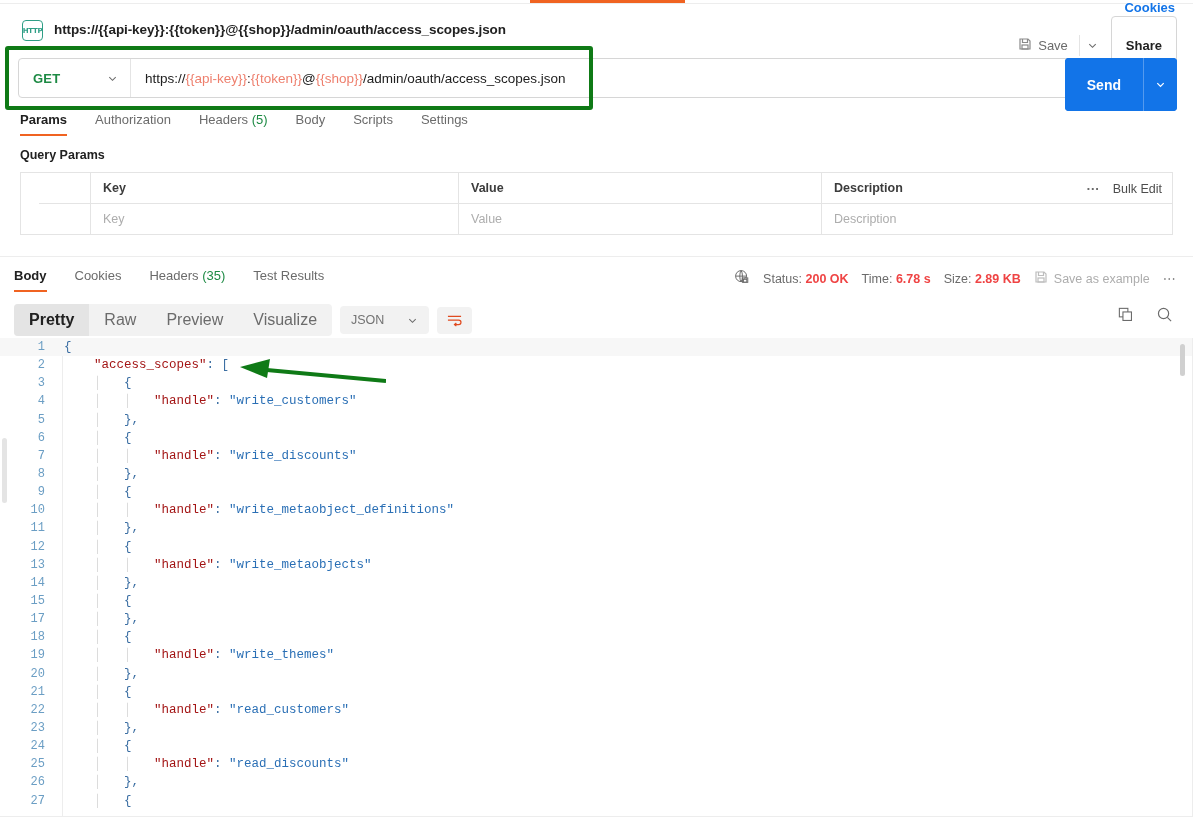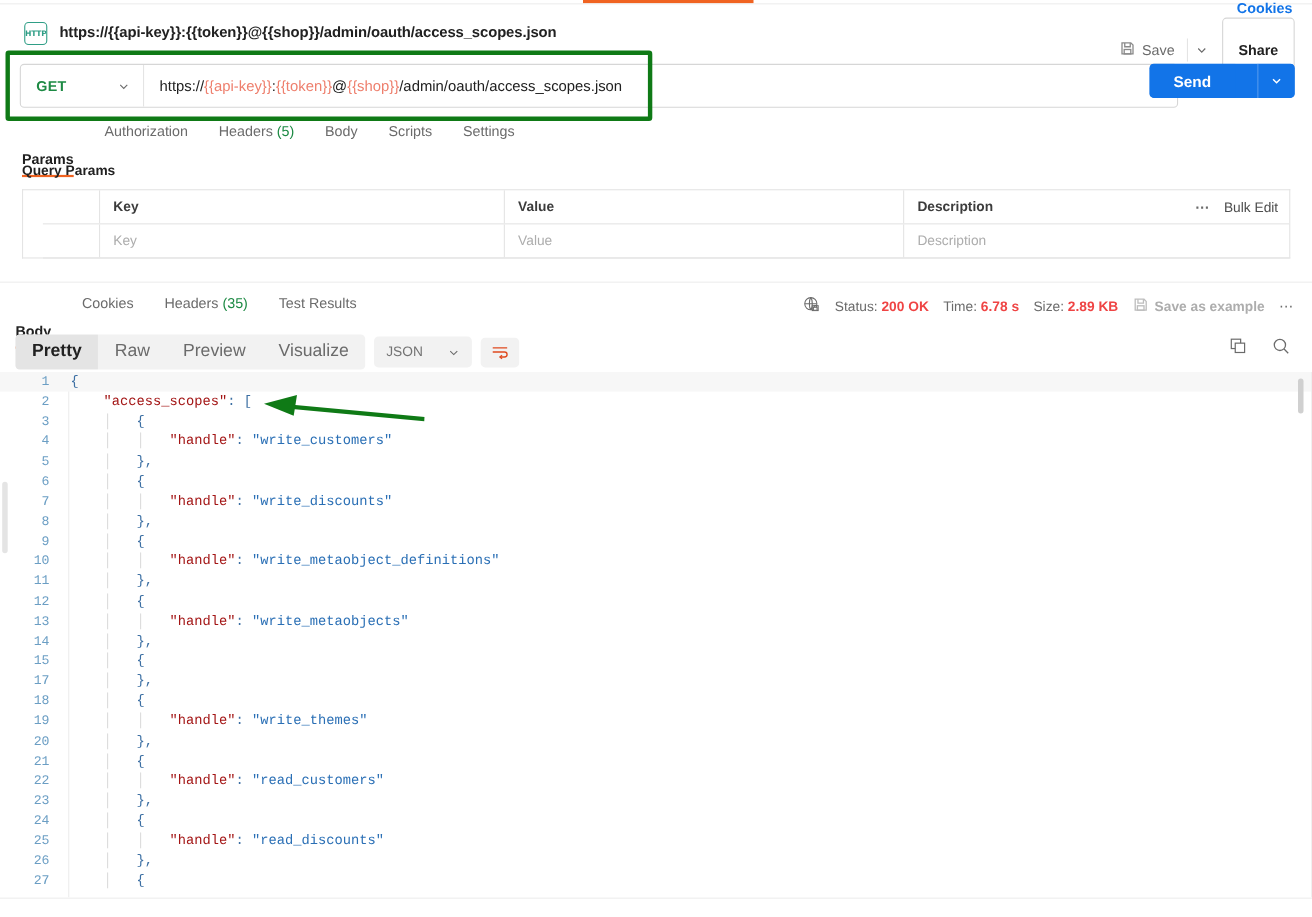--- a/index.html
+++ b/index.html
@@ -100,24 +100,23 @@
   .url-input {
     flex: 1; height: 100%;
     display: flex; align-items: center; padding: 0 14px;
     font-size: 13.5px; color: #212121;
     white-space: nowrap; overflow: hidden;
     cursor: text;
   }
   .url-var { color: #ee7f6d; }
   .send-wrap {
     position: absolute; right: 16px; top: 4px;
-    height: 31px; display: flex;
+    height: 53px; display: flex;
     border-radius: 4px; overflow: hidden;
     background: #1274e8;
-    gap: 20px;
   }
   .send-btn {
     background: #1274e8; color: #fff; border: none;
     font-size: 14px; font-weight: 700;
     padding: 0 22px; cursor: pointer;
     display: flex; align-items: center;
     font-family: "Liberation Sans", sans-serif;
   }
   .send-caret {
     background: #1274e8; color: #fff; border: none;
@@ -128,21 +127,21 @@
 
   
   .req-tabs {
     position: absolute; top: 112px; left: 0; width: 1193px; height: 28px;
     display: flex; align-items: flex-start; padding-left: 20px; gap: 0;
   }
   .rtab {
     position: relative; padding: 0 14px 9px 14px;
     font-size: 13px; color: #6b6b6b; cursor: pointer; white-space: nowrap;
   }
-  .rtab:first-child { padding-left: 0; margin-top: 25px; }
+  .rtab:first-child { padding-left: 0; }
   .rtab.active { color: #212121; font-weight: 600; }
   .rtab.active::after {
     content: ""; position: absolute; left: 0; right: 14px; bottom: 0;
     height: 2px; background: #f06321;
   }
   .rtab .count { color: #1d8a44; }
   .cookies-link {
     position: absolute; right: 18px; top: 0;
     font-size: 13px; color: #1274e8; font-weight: 700; cursor: pointer;
   }
@@ -195,21 +194,20 @@
   }
   .resp-meta {
     position: absolute; right: 16px; top: 269px;
     display: flex; align-items: center; gap: 13px;
     font-size: 12.5px; color: #6b6b6b;
   }
   .meta-val { color: #ef4444; font-weight: 700; }
   .save-example {
     display: flex; align-items: center; gap: 6px; color: #adadad;
     cursor: pointer;
-    font-weight: bold;
   }
   .resp-dots { color: #6b6b6b; letter-spacing: 1.3px; font-size: 13px; cursor: pointer; }
 
   
   .body-toolbar {
     position: absolute; top: 304px; left: 14px;
     display: flex; align-items: center; gap: 8px;
   }
   .seg {
     display: flex; align-items: center; border-radius: 4px;

